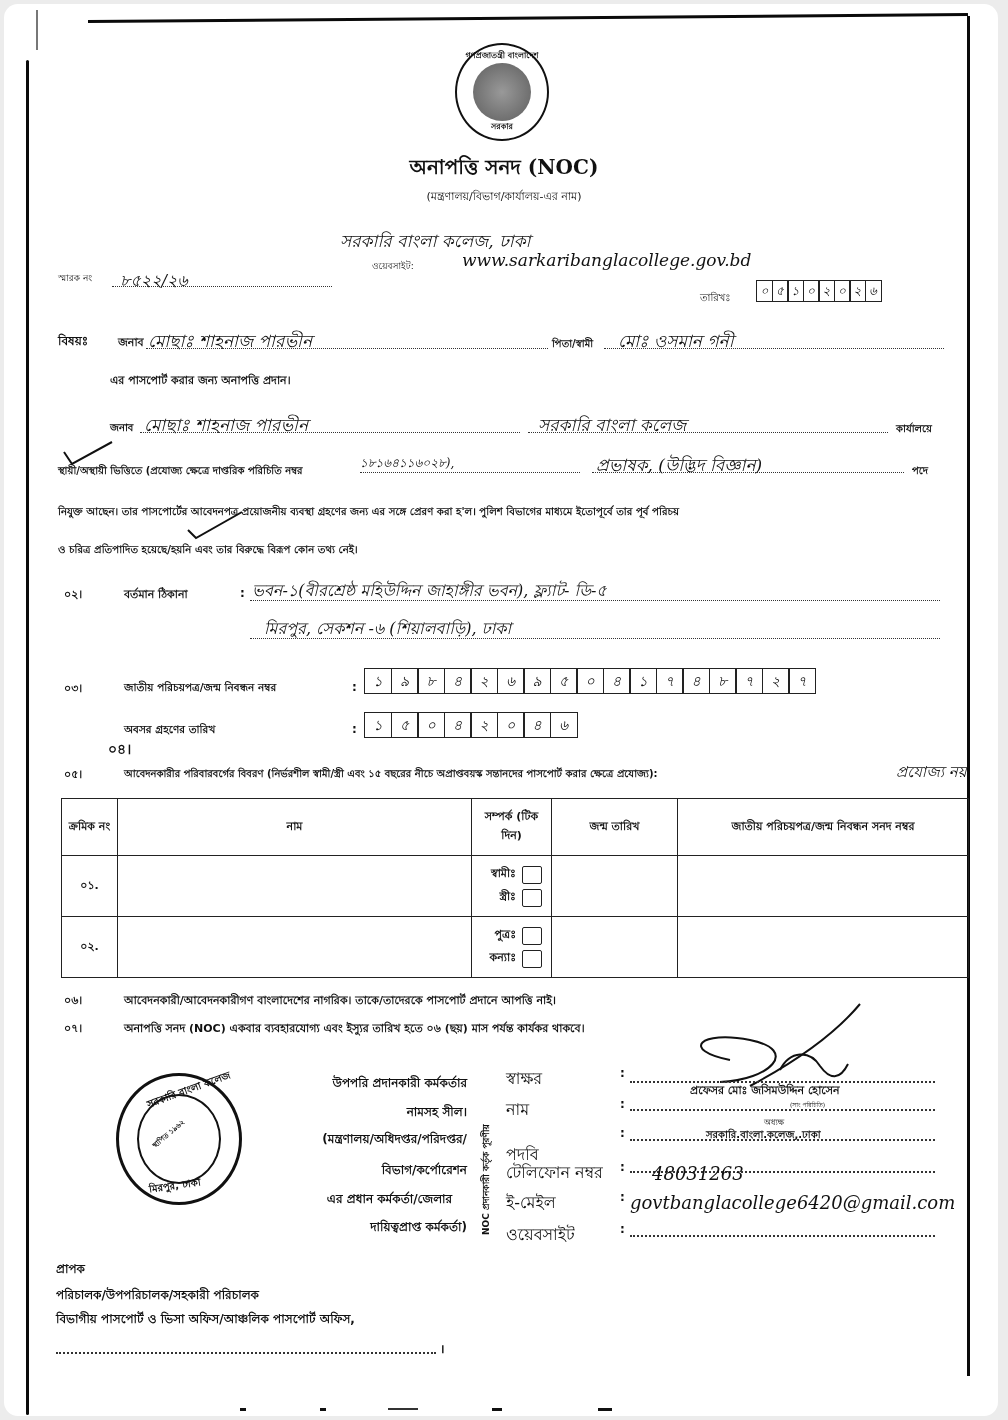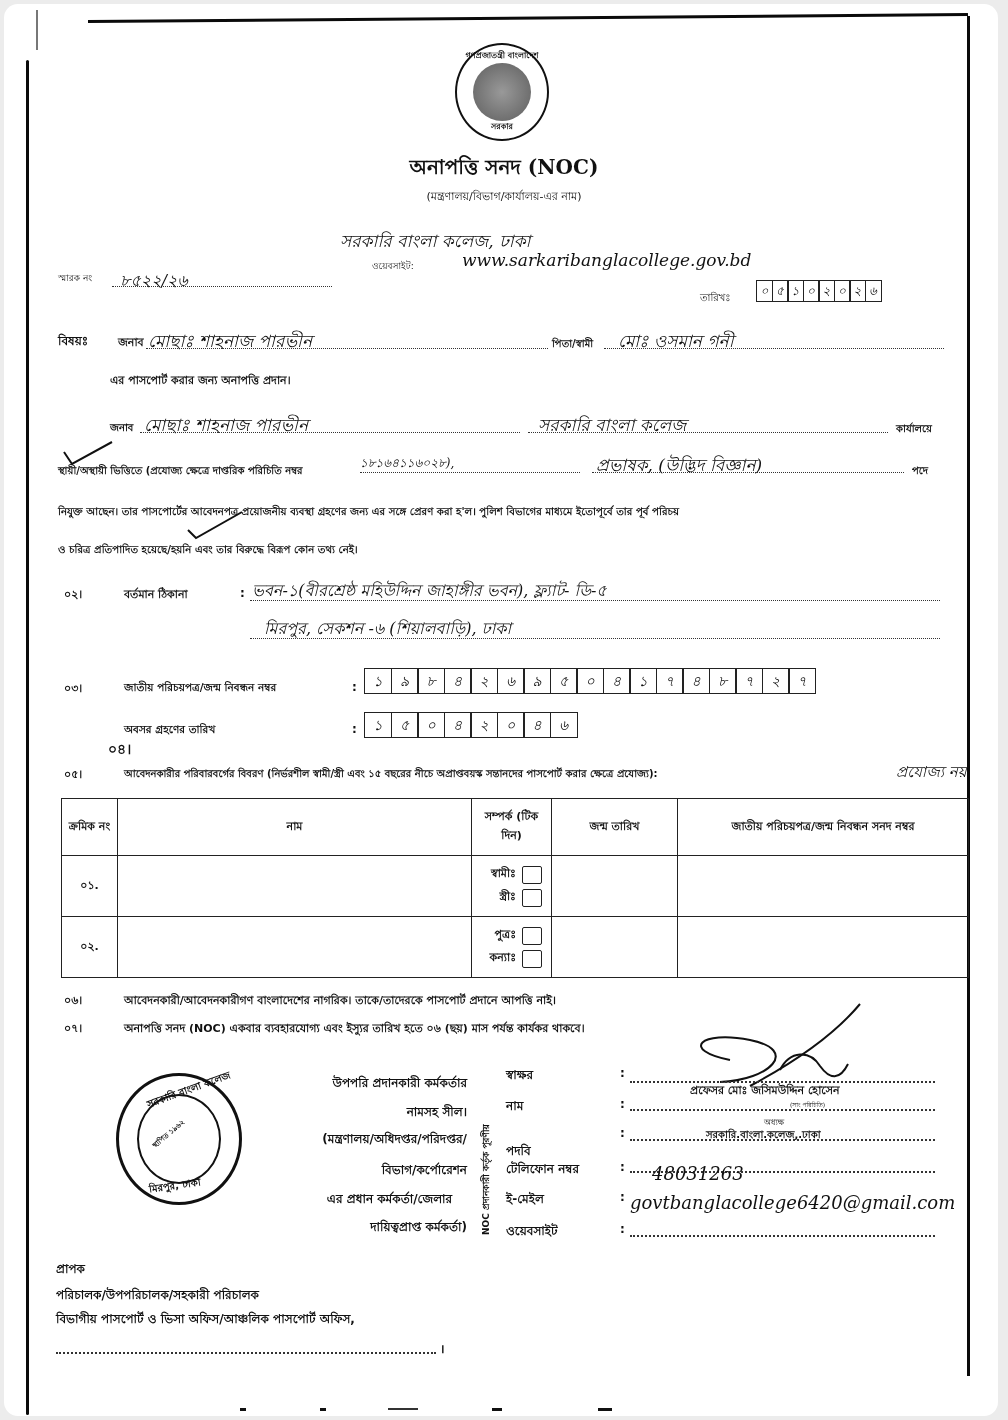--- a/index.html
+++ b/index.html
@@ -83,21 +83,21 @@
     border: 3px solid #111; border-radius: 50%;
   }
   .seal-bottom .inner {
     position: absolute; left: 18px; top: 18px; width: 80px; height: 86px;
     border: 2px solid #111; border-radius: 50%;
   }
   .seal-bottom .txt {
     position: absolute; font-size: 10px; font-weight: bold; white-space: nowrap;
   }
   .sig-right-label { position: absolute; left: 312px; width: 155px; text-align: right; font-size: 12px; font-weight: bold; }
-  .field-label { position: absolute; left: 506px; font-size: 12px; font-weight: bold; }
+  .field-label { position: absolute; left: 506px; font-size: 16px; font-weight: normal; }
   .field-colon { position: absolute; left: 620px; font-size: 12px; font-weight: bold; }
   .field-dots { position: absolute; left: 630px; width: 305px; border-bottom: 2px dotted #333; height: 1px; }
   .vert-noc {
     position: absolute; left: 478px; top: 1060px; width: 14px; height: 175px;
     writing-mode: vertical-rl; transform: rotate(180deg);
     font-size: 9px; font-weight: bold; white-space: nowrap; overflow: hidden;
   }
 </style>
 </head>
 <body>

